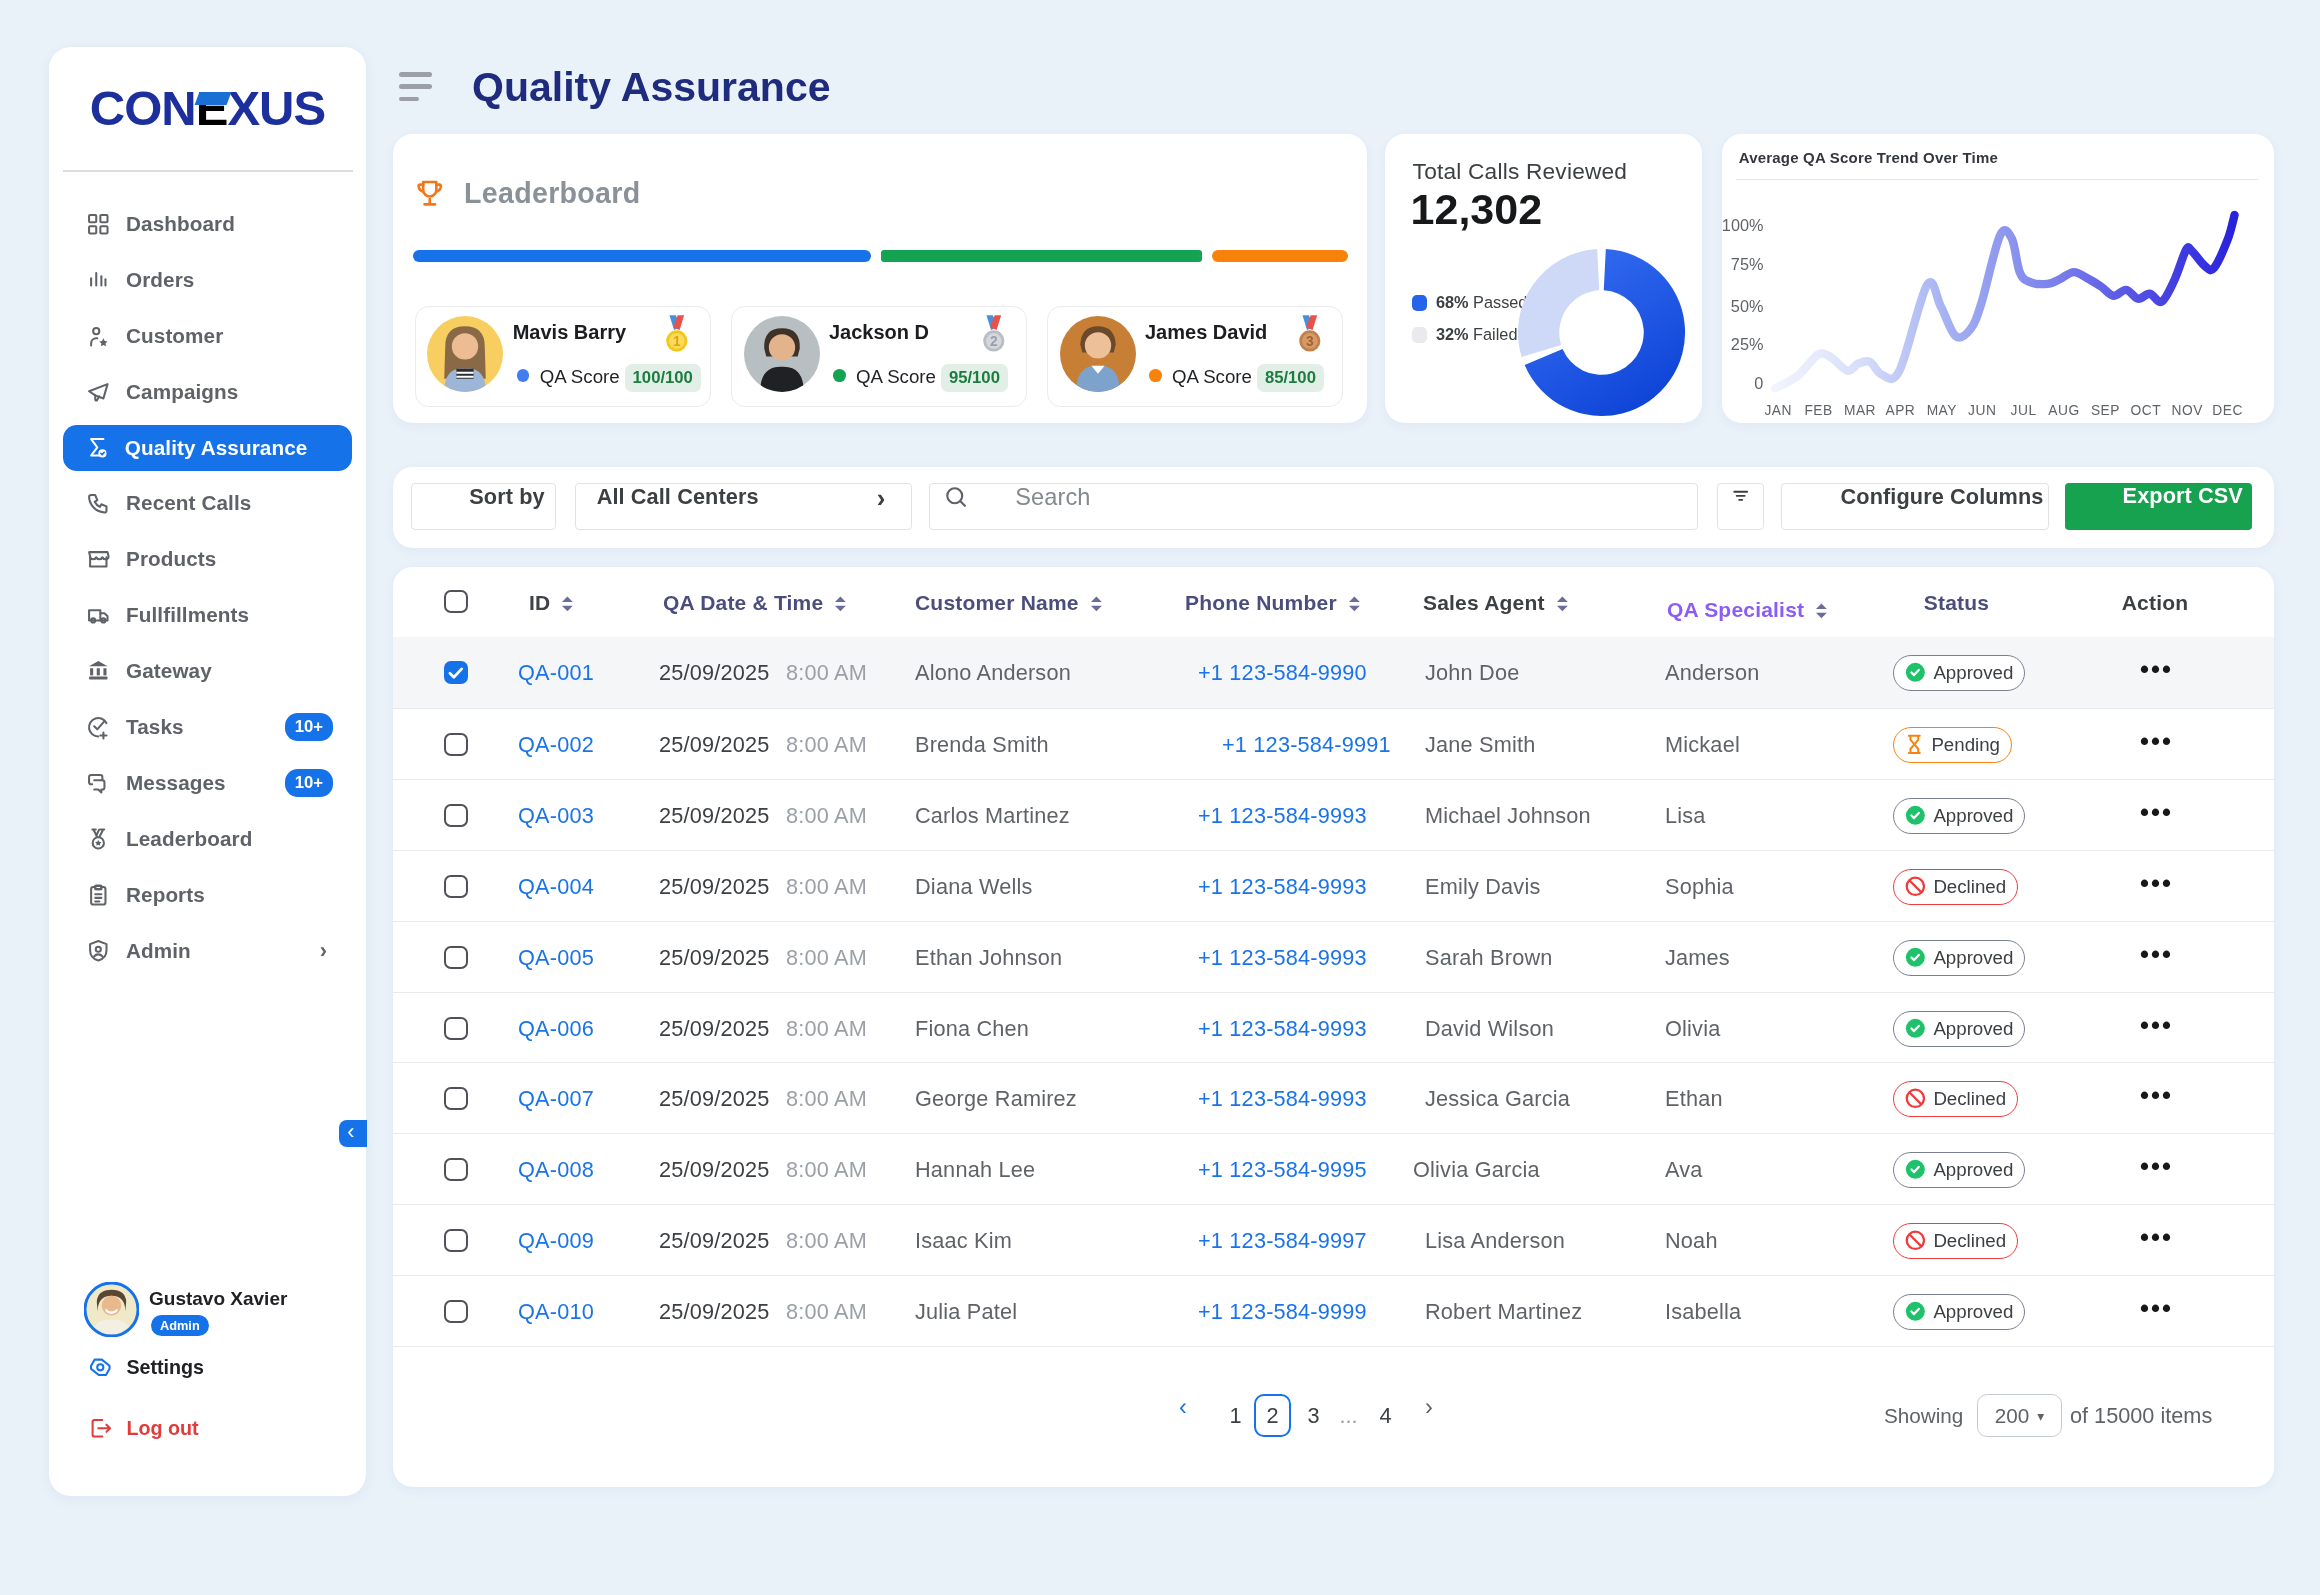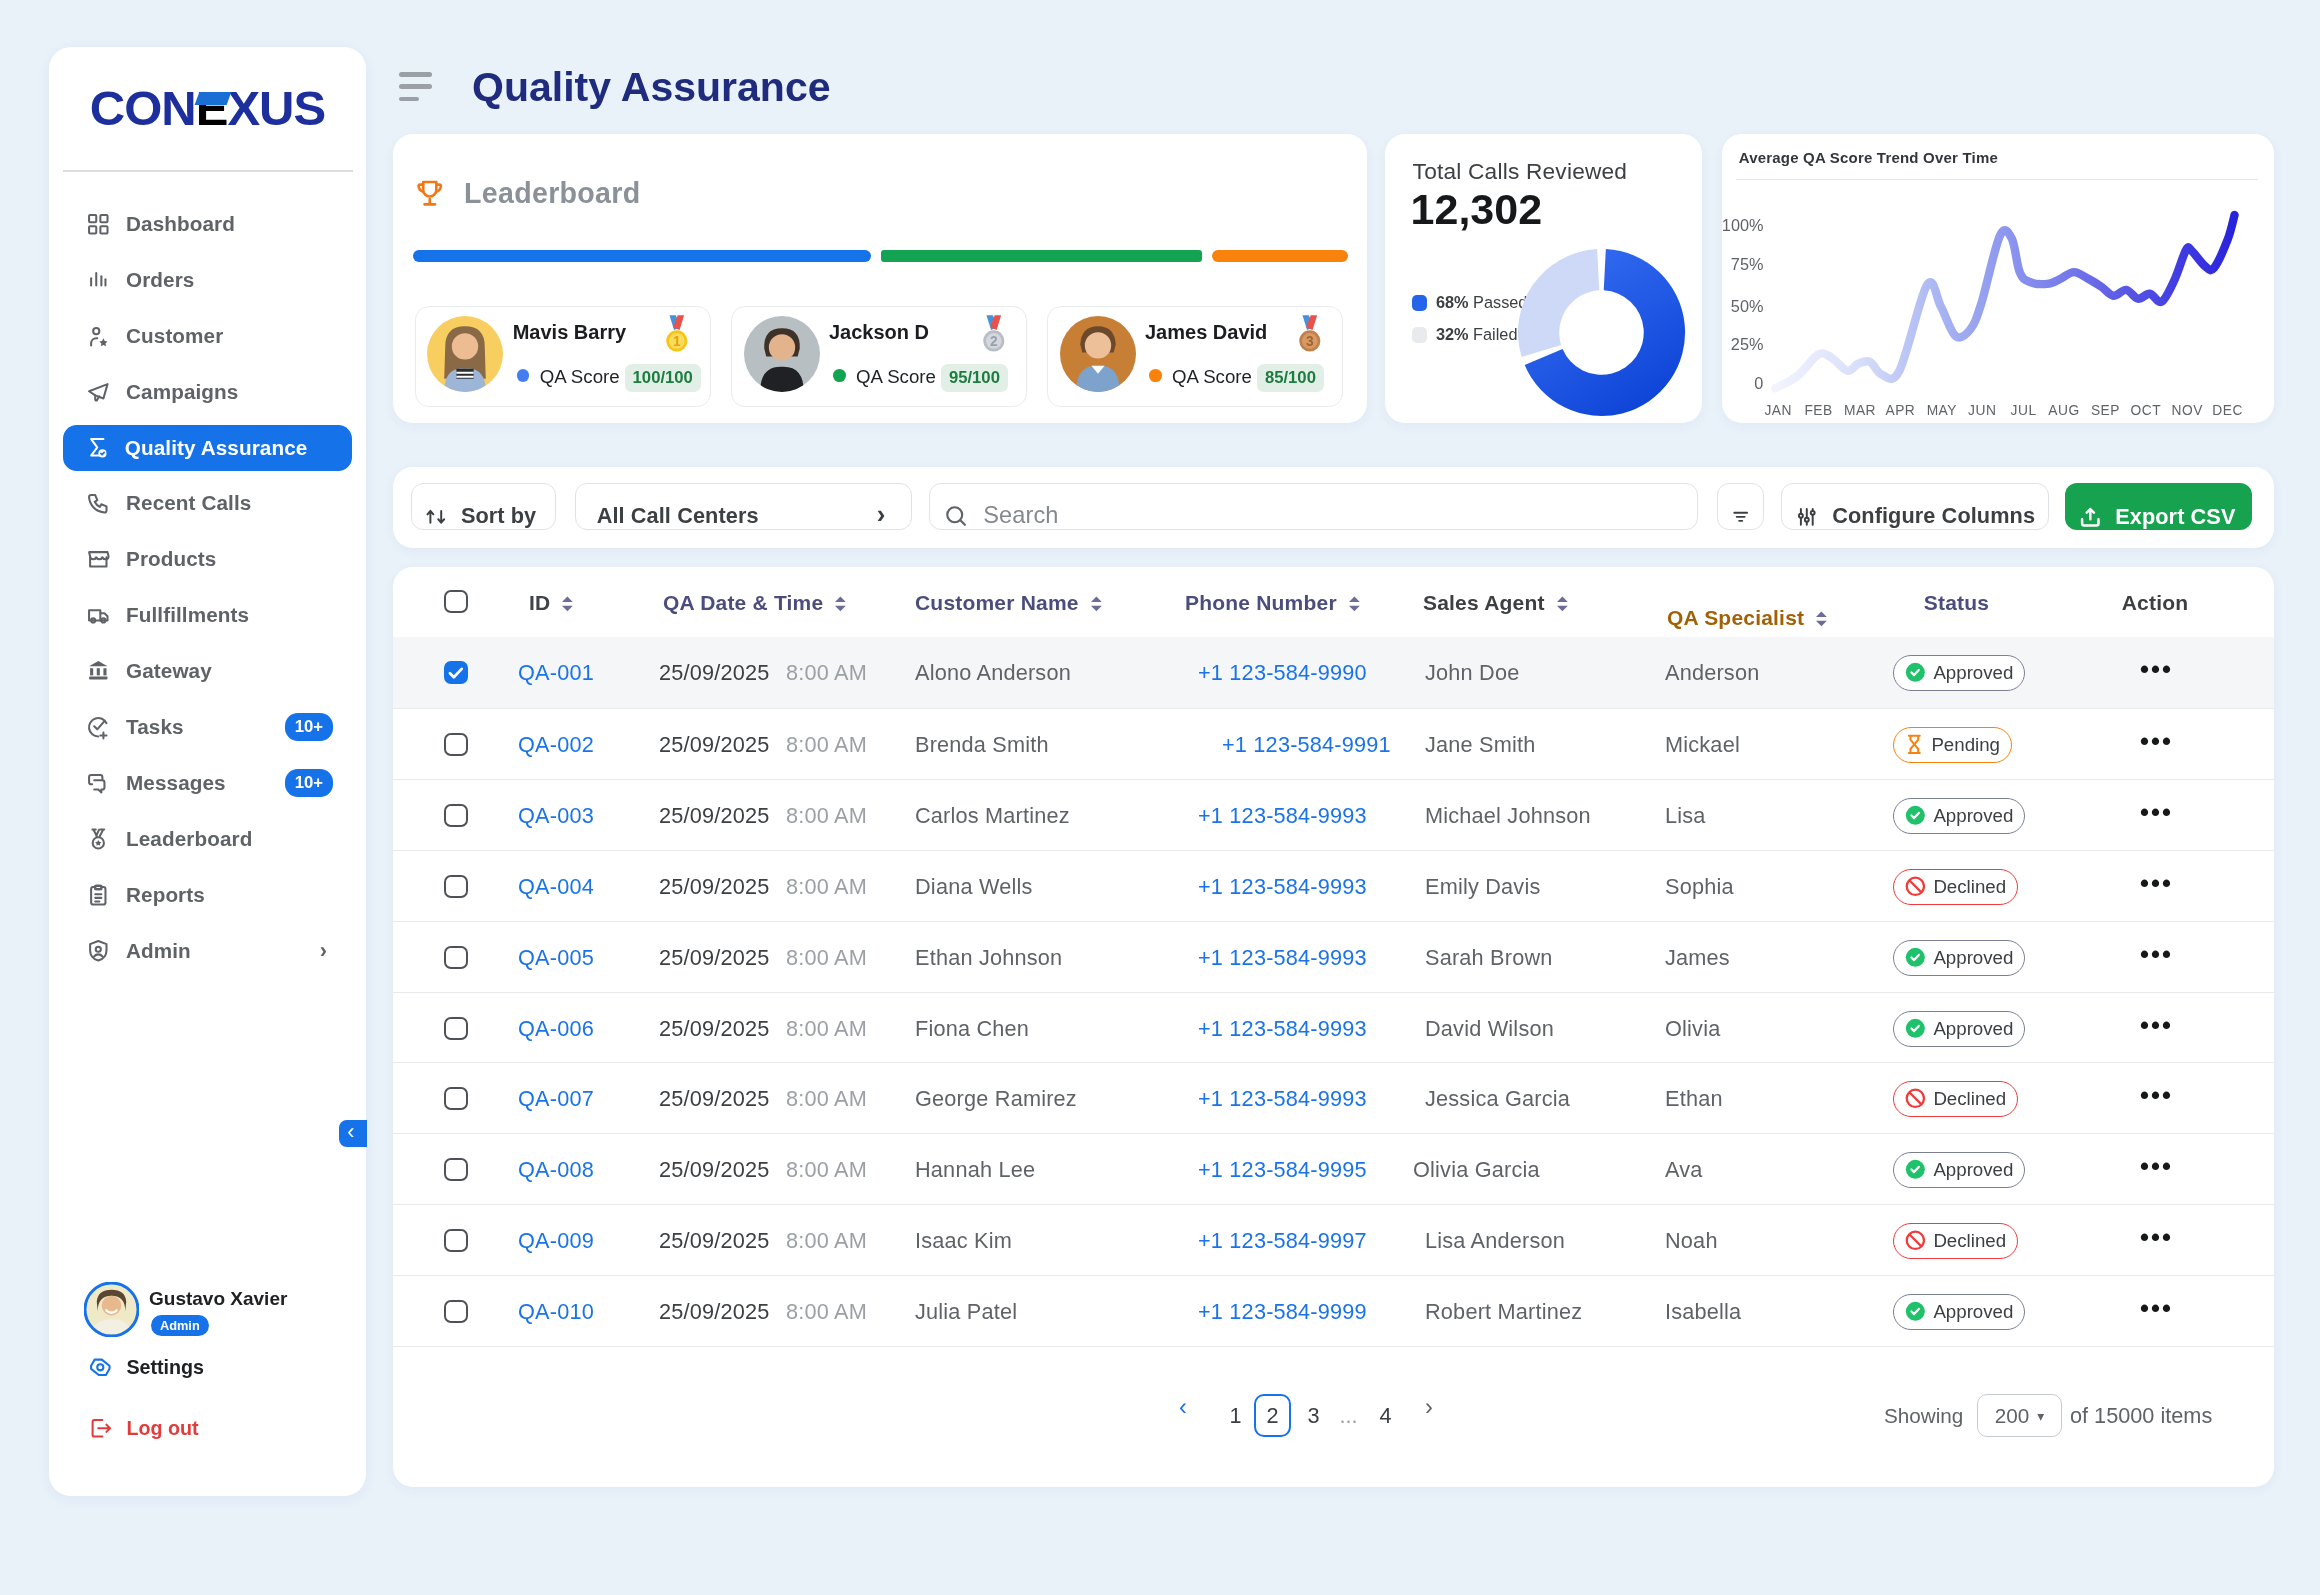--- a/index.html
+++ b/index.html
@@ -45,21 +45,21 @@
 
 .pcard { position:absolute; top:172px; width:296px; height:101px; border:1.5px solid #e9ebee; border-radius:13.8px; }
 .pavatar { position:absolute; left:11.8px; top:8.9px; width:76px; height:76px; }
 .pname { position:absolute; left:97px; top:13.8px; font-size:20px; font-weight:bold; color:#1b1d20; letter-spacing:0px; white-space:nowrap; }
 .pmedal { position:absolute; right:18.7px; top:7.9px; width:27.6px; height:39px; }
 .pdot { position:absolute; left:101px; top:62px; width:12.8px; height:12.8px; border-radius:50%; }
 .pqa { position:absolute; left:124px; top:59px; font-size:18.7px; color:#1f2124; }
 .pscore { position:absolute; left:209px; top:57px; background:#e2efe6; color:#1d7c3f; font-weight:bold; font-size:16.7px; padding:3.9px 7.9px; border-radius:6.9px; }
 
 
-.fbtn { position:absolute; top:15.8px; height:47px; border:1.5px solid #dfe3e8; border-radius:12px; display:flex; align-items:flex-end; padding:0 12.8px; font-size:21.7px; font-weight:bold; color:#3c4043; letter-spacing:0.1px; white-space:nowrap; }
+.fbtn { position:absolute; top:15.8px; height:47px; border:1.5px solid #dfe3e8; border-radius:4px; display:flex; align-items:flex-start; padding:0 12.8px; font-size:21.7px; font-weight:bold; color:#3c4043; letter-spacing:0.1px; white-space:nowrap;gap:32px; }
 
 #collapse { position:absolute; right:-1px; top:1073px; width:27.6px; height:26.6px; background:#1672e8; border-radius:7.9px 0 0 7.9px; }
 #collapse:after { content:"\2039"; color:#fff; font-size:21.7px; position:absolute; left:7.9px; top:-1px; }
 #profile { position:absolute; left:35px; top:1235px; }
 #pname { position:absolute; left:65px; top:5.9px; font-size:19px; font-weight:bold; color:#202124; white-space:nowrap; }
 #ppill { position:absolute; left:67px; top:32.5px; background:#1672e8; color:#fff; font-size:12.8px; font-weight:bold; padding:3px 8.9px; border-radius:10.8px; }
 .foot-item { position:absolute; display:flex; align-items:center; font-size:19.7px; font-weight:bold; color:#202124; }
 .foot-item svg { width:24.6px; height:24.6px; margin-right:13.8px; }
 #settings { left:39px; top:1308px; }
 #logout { left:39px; top:1369px; color:#e23b3b; }
@@ -434,21 +434,21 @@
           <path d="M2 12 7.5 17.5 13 12z" fill="#6a6e96"></path>
         </svg></span>
 <span class="th" style="position:absolute;left:792px;top:23.6px;">Phone Number <svg class="sort" width="14.8" height="19.7" viewBox="0 0 15 20">
           <path d="M2 8 7.5 2.5 13 8z" fill="#6a6e96"></path>
           <path d="M2 12 7.5 17.5 13 12z" fill="#6a6e96"></path>
         </svg></span>
 <span class="th" style="position:absolute;left:1030px;top:23.6px;color:#3c4043;">Sales Agent <svg class="sort" width="14.8" height="19.7" viewBox="0 0 15 20">
           <path d="M2 8 7.5 2.5 13 8z" fill="#6a6e96"></path>
           <path d="M2 12 7.5 17.5 13 12z" fill="#6a6e96"></path>
         </svg></span>
-<span class="th" style="position:absolute;left:1274px;top:39px;color:#a16207;">QA Specialist <svg class="sort" width="14.8" height="19.7" viewBox="0 0 15 20">
+<span class="th" style="position:absolute;left:1274px;top:31px;color:#8b5cf6;">QA Specialist <svg class="sort" width="14.8" height="19.7" viewBox="0 0 15 20">
           <path d="M2 8 7.5 2.5 13 8z" fill="#6a6e96"></path>
           <path d="M2 12 7.5 17.5 13 12z" fill="#6a6e96"></path>
         </svg></span>
 <span class="th" style="position:absolute;left:1470px;top:23.6px;width:187px;text-align:center;">Status</span>
 <span class="th" style="position:absolute;left:1683px;top:23.6px;width:158px;text-align:center;color:#3c4043;">Action</span>
 </div>
 <div style="position:absolute;left:0;top:70px;width:100%;height:71px;background:#f5f6f7;">
 <span class="cb ck" style="left:51px;top:23.6px;">
         <svg width="23.6" height="23.6" viewBox="0 0 24 24">
           <path d="m6 12.5 4 4 8-8.5" fill="none" stroke="#fff" stroke-width="2.8" stroke-linecap="round" stroke-linejoin="round"></path>

